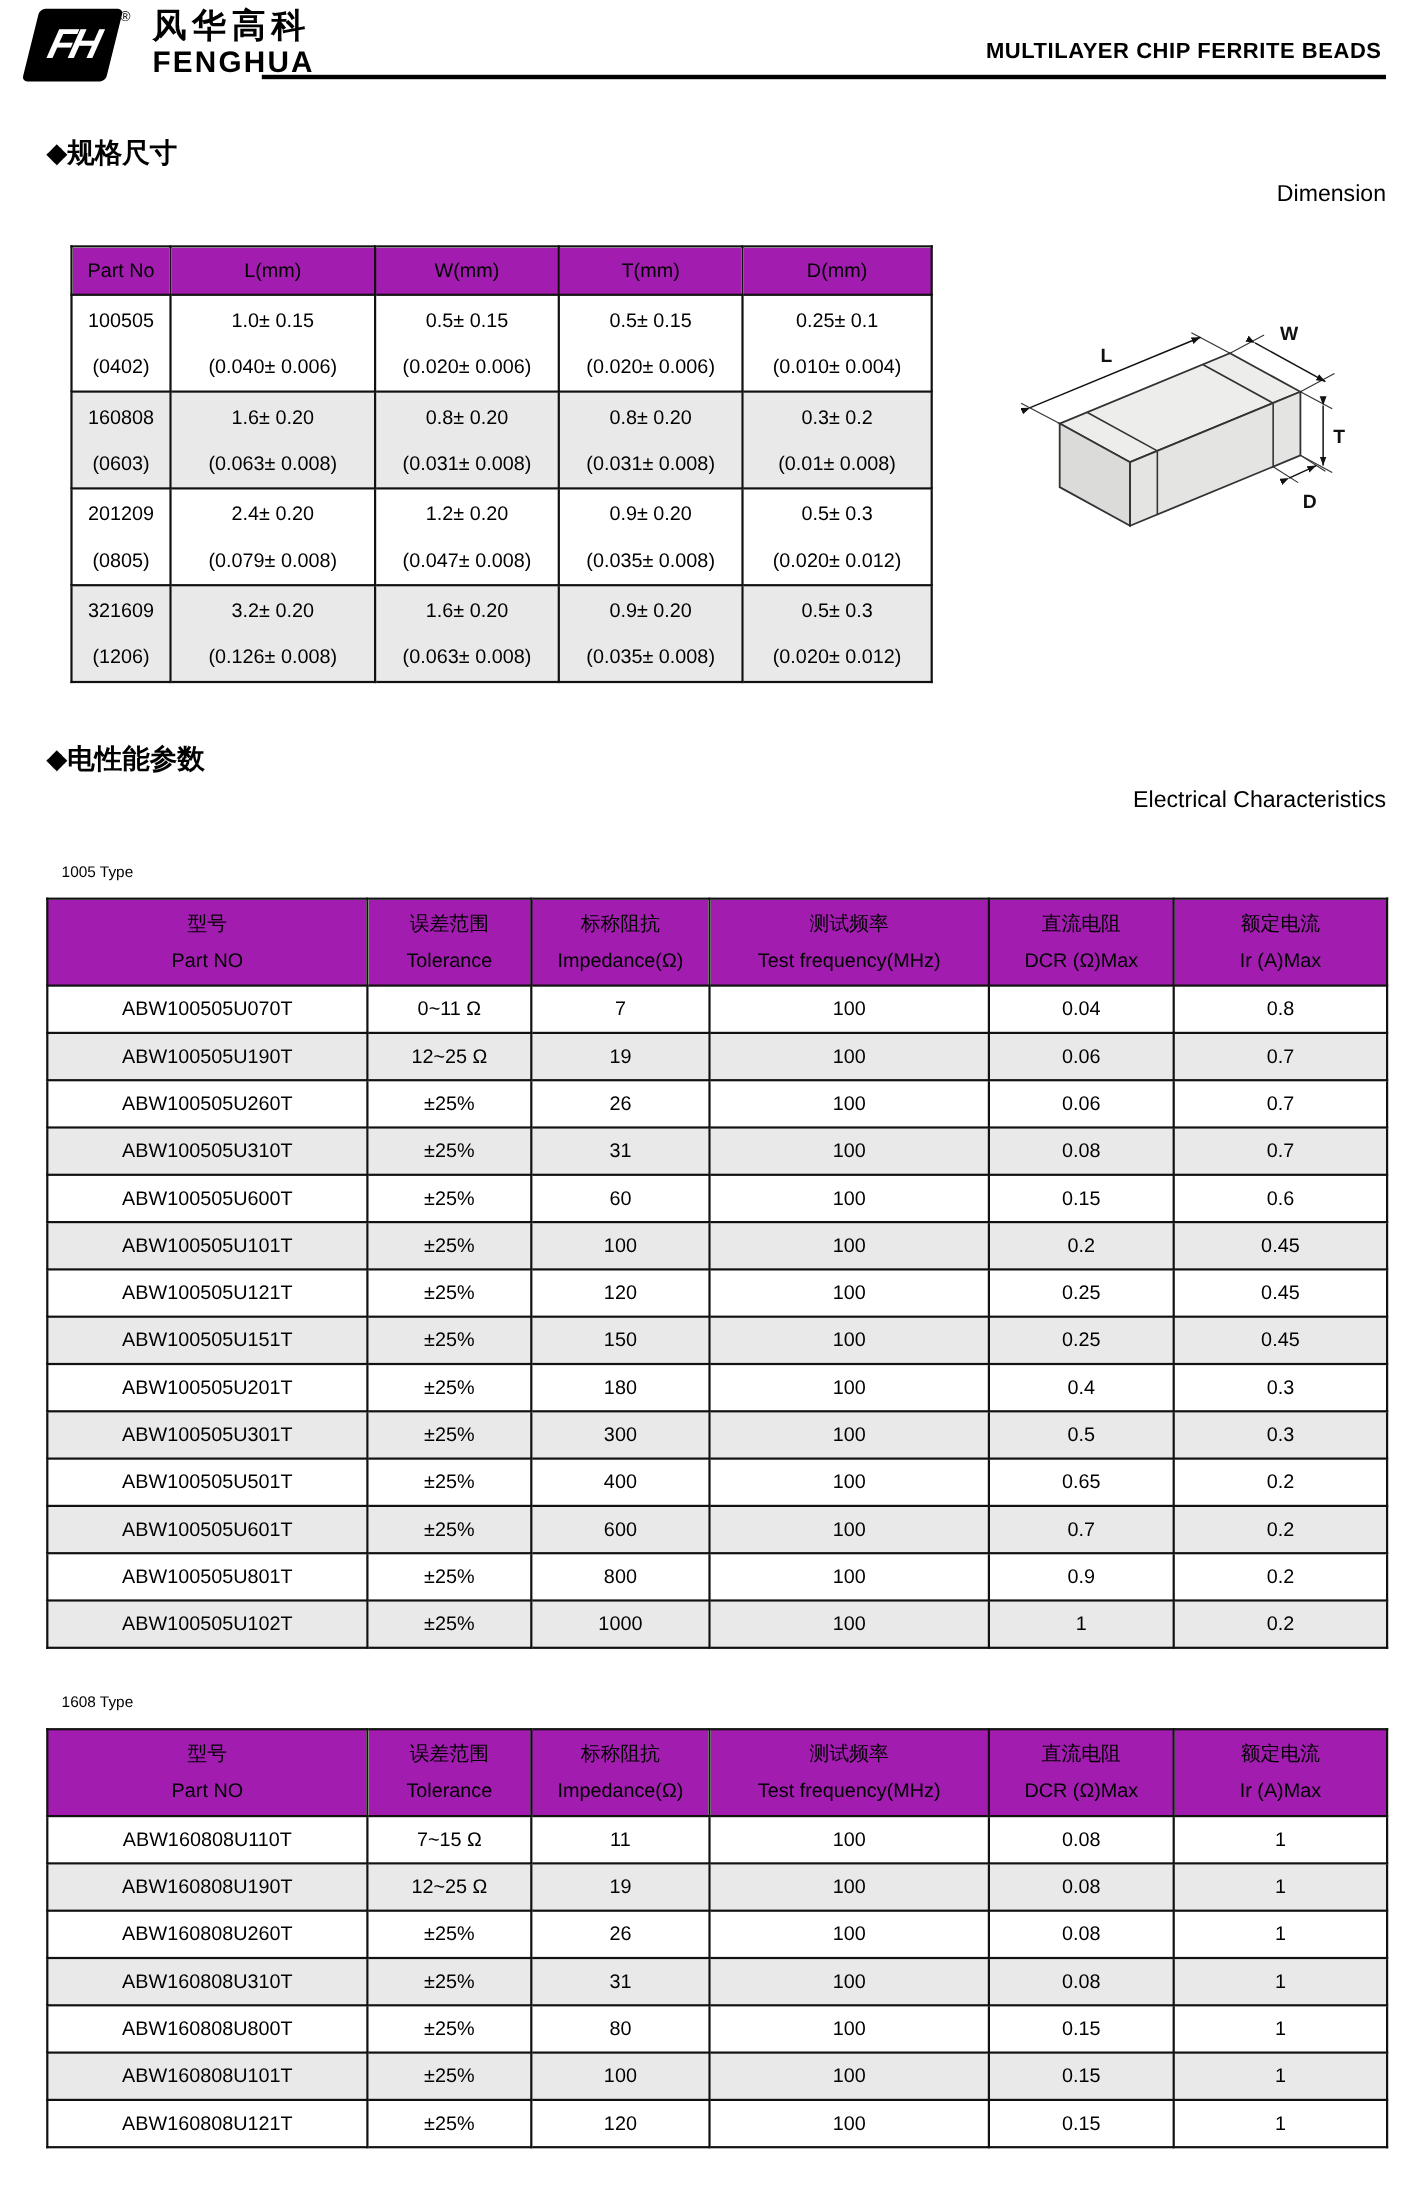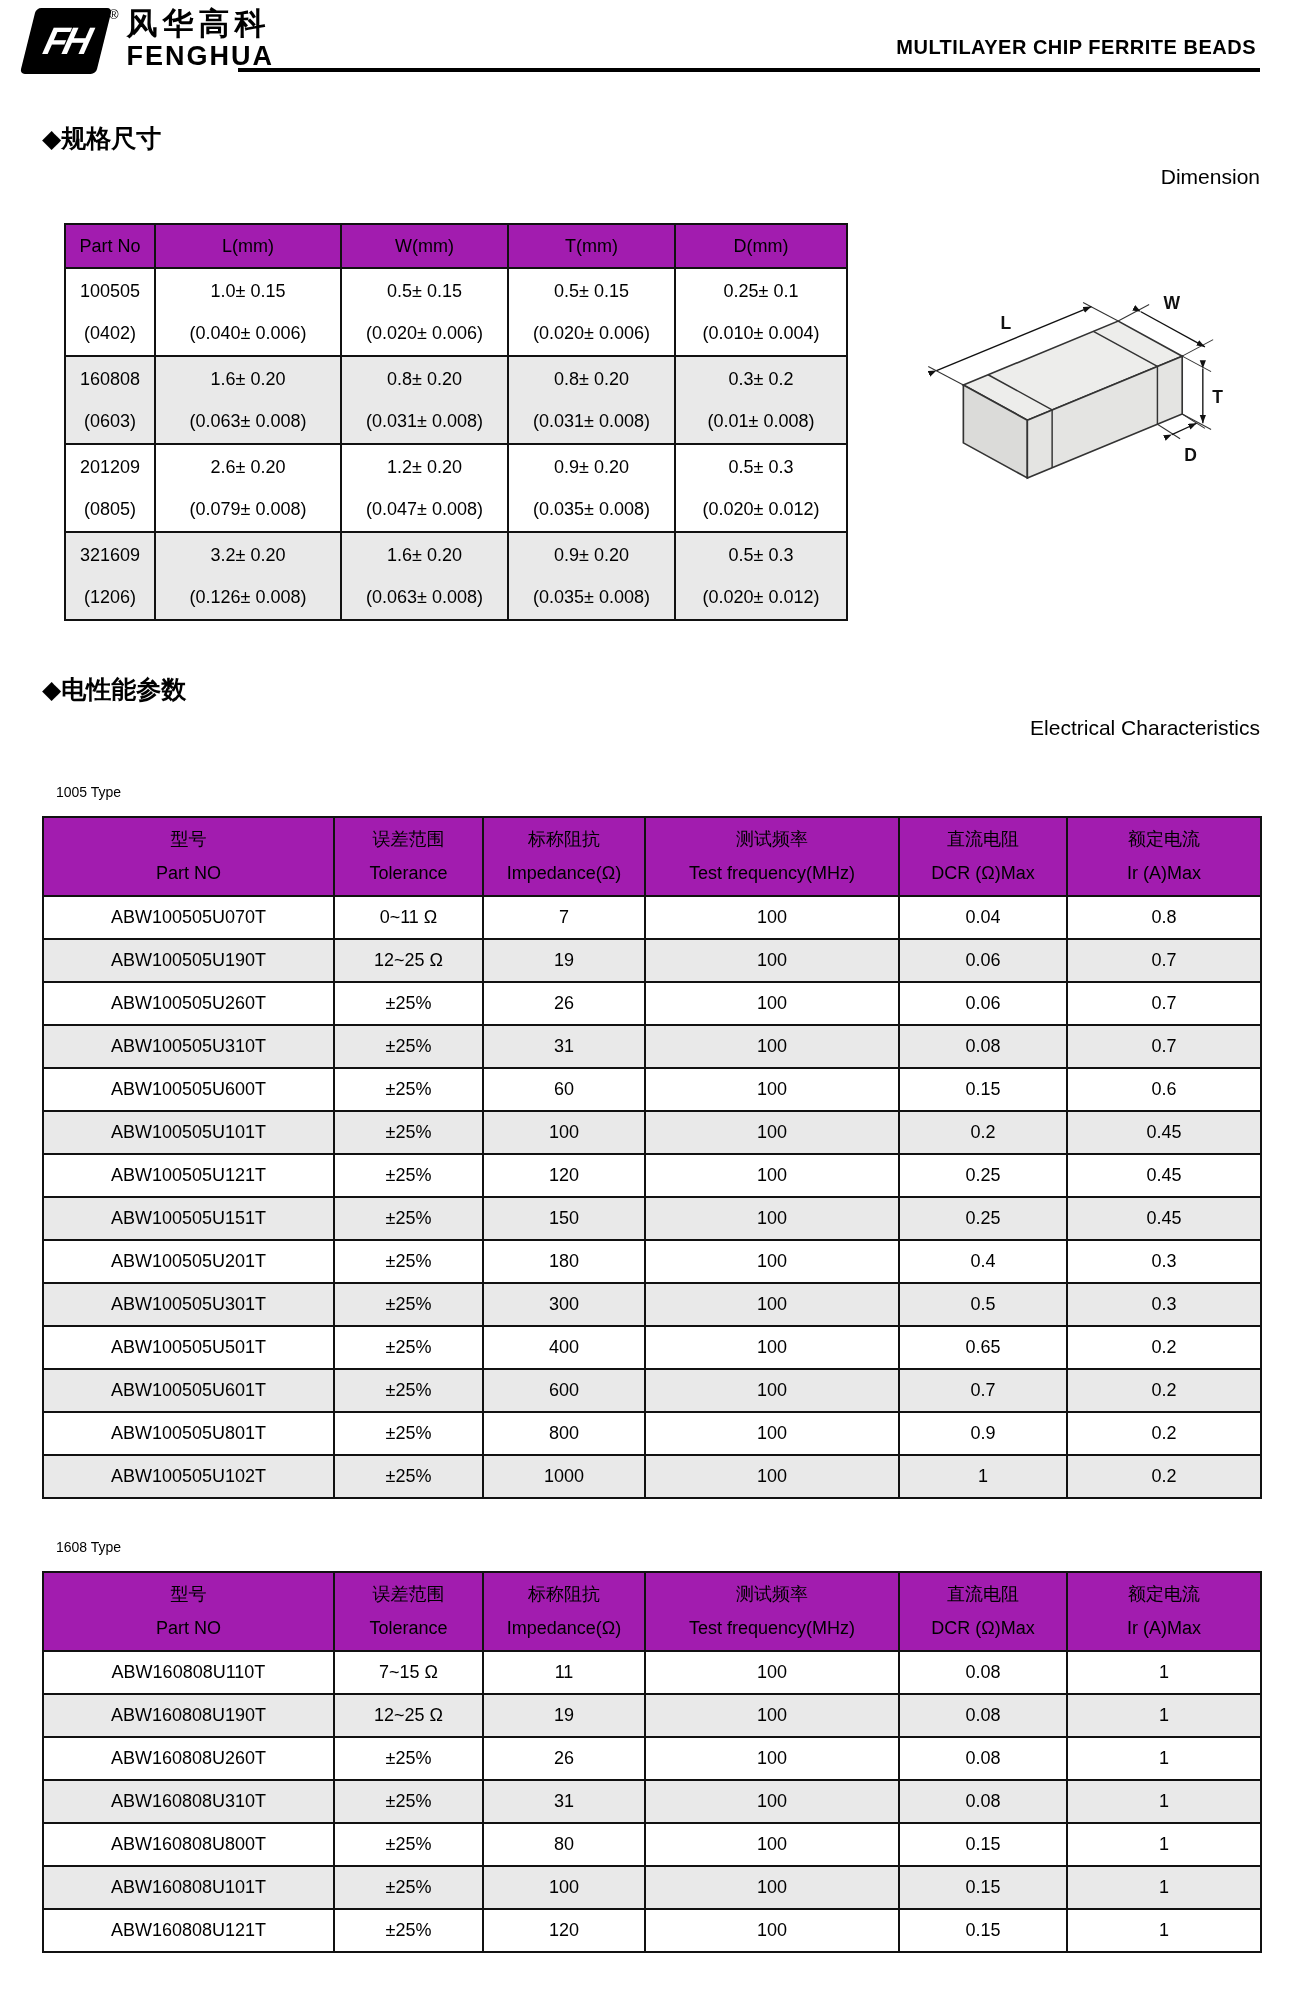--- a/index.html
+++ b/index.html
@@ -15,21 +15,21 @@
   
   .hdr{position:relative;height:94px;}
   .logo{position:absolute;left:28px;top:8px;display:flex;align-items:flex-start;}
   .mark{
     width:76px;height:66px;background:#000;border-radius:5px;
     transform:skewX(-14deg);
     display:flex;align-items:center;justify-content:center;
   }
   .mark .fh{color:#fff;font-weight:bold;font-style:italic;font-size:38px;letter-spacing:-4px;}
   .reg{font-size:13px;margin:0 0 0 5px;line-height:1;}
-  .logo-text{margin-left:8px;}
+  .logo-text{margin-left:20px;}
   .logo-cn{font-size:31px;font-weight:bold;letter-spacing:5px;line-height:1.05;}
   .logo-en{font-size:27px;font-weight:bold;letter-spacing:2px;margin-top:2px;line-height:1;}
   .hdr-title{position:absolute;right:40px;top:36px;font-size:20px;font-weight:bold;letter-spacing:0.5px;}
   .hdr-rule{position:absolute;left:238px;right:36px;top:68px;height:4px;background:#000;}
   
   .content{padding:0 36px 0 42px;}
   .sec{margin-top:28px;}
   .sec .h-cn{font-size:25px;font-weight:bold;}
   .sec .h-en{font-size:21px;margin:10px 0 0 22px;text-align:right;}
   
@@ -145,21 +145,21 @@
                 <div class="cl">0.3± 0.2</div>
                 <div class="cl">(0.01± 0.008)</div>
               </td>
             </tr>
             <tr>
               <td>
                 <div class="cl">201209</div>
                 <div class="cl">(0805)</div>
               </td>
               <td>
-                <div class="cl">2.6± 0.20</div>
+                <div class="cl">2.4± 0.20</div>
                 <div class="cl">(0.079± 0.008)</div>
               </td>
               <td>
                 <div class="cl">1.2± 0.20</div>
                 <div class="cl">(0.047± 0.008)</div>
               </td>
               <td>
                 <div class="cl">0.9± 0.20</div>
                 <div class="cl">(0.035± 0.008)</div>
               </td>

